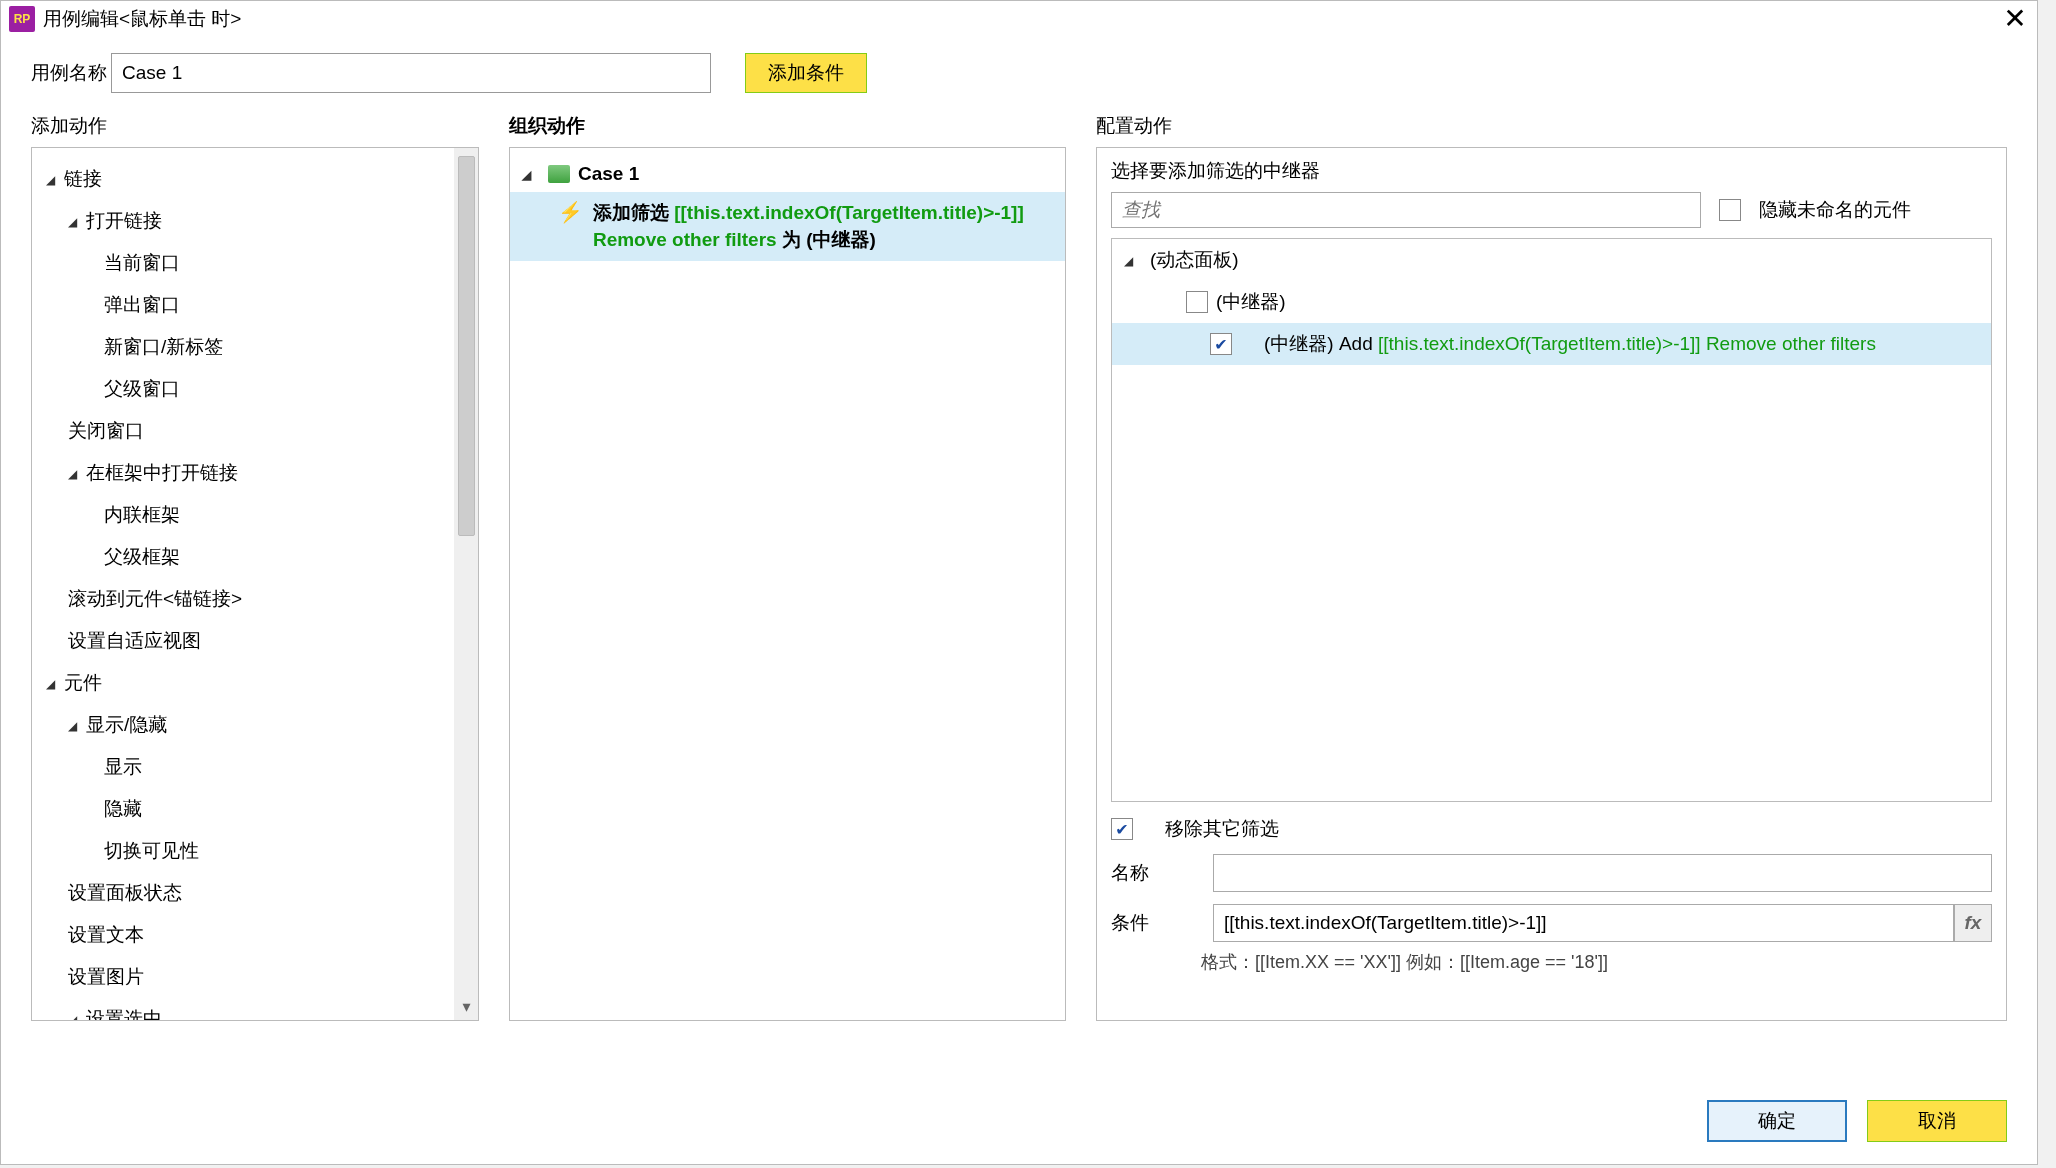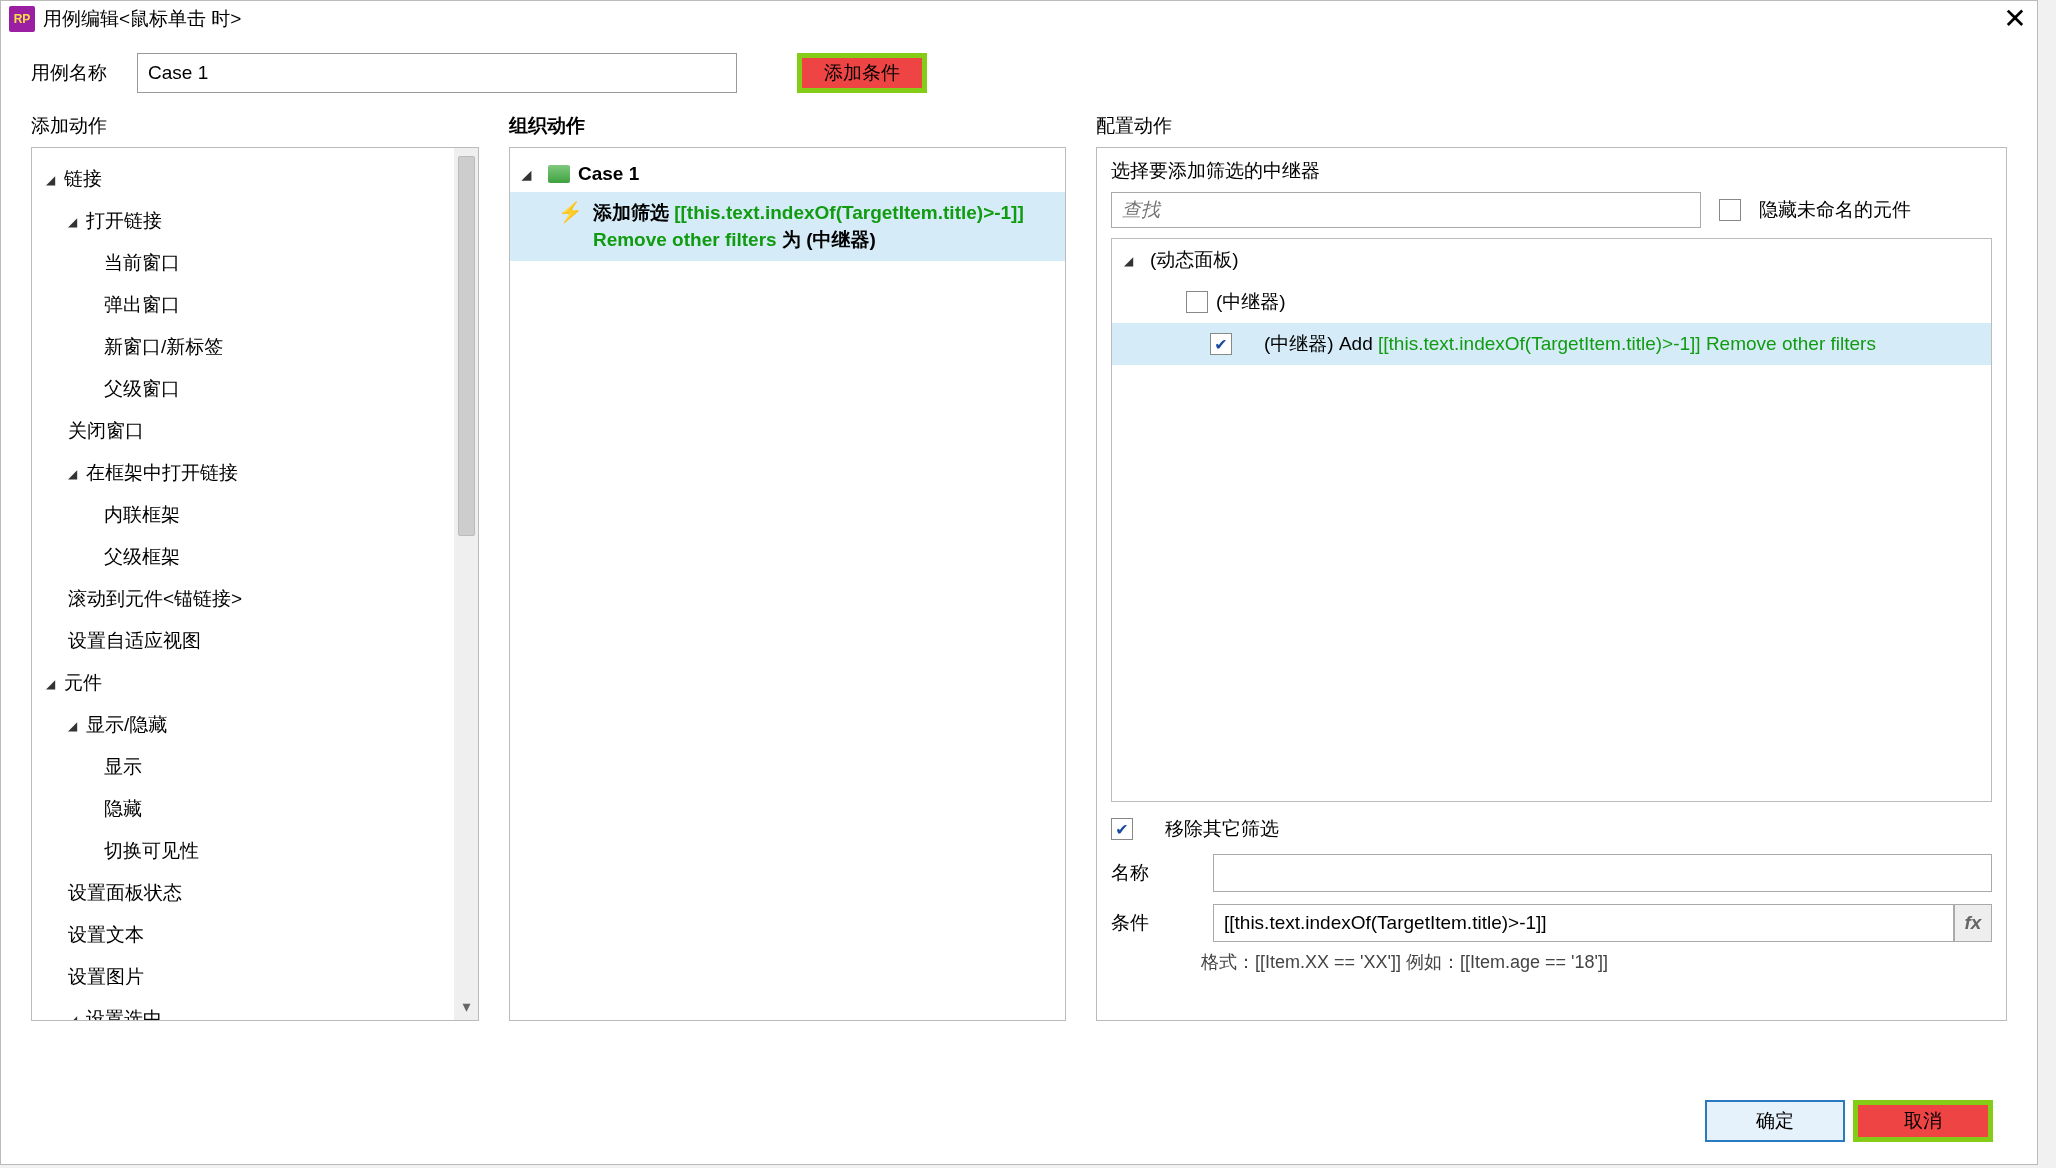--- a/index.html
+++ b/index.html
@@ -5,24 +5,24 @@
 * { box-sizing: border-box; margin: 0; padding: 0; font-family: "Microsoft YaHei", "Segoe UI", Tahoma, sans-serif; font-size: 19px; }
 body { background: #f1f1f1; width: 2056px; height: 1168px; position: relative; overflow: hidden; }
 
 .dialog { position: absolute; left: 0; top: 0; width: 2038px; height: 1165px; background: #fff; border: 1px solid #bbb; }
 
 .titlebar { height: 36px; display: flex; align-items: center; padding: 0 8px; }
 .titlebar .app-icon { width: 26px; height: 26px; background: #9b1fa2; margin-right: 8px; display:flex; align-items:center; justify-content:center; color:#fde047; font-size:12px; font-weight:bold; border-radius:2px;}
 .titlebar .title { flex: 1; }
 .titlebar .close { width: 28px; height: 28px; display: flex; align-items: center; justify-content: center; cursor: pointer; font-size: 28px; line-height: 1; }
 
-.top-row { display: flex; align-items: center; padding: 16px 30px 10px 30px; gap: 30px; }
+.top-row { display: flex; align-items: center; padding: 16px 30px 10px 30px; gap: 4px; }
 .top-row .lbl { }
 .top-row input.case-name { width: 600px; height: 40px; border: 1px solid #999; padding: 0 10px; font-size: 19px; }
-.btn { height: 40px; padding: 0 22px; border: 5px solid #84cc16; background: #ef4444; cursor: pointer; display: inline-flex; align-items: center; justify-content: center; }
+.btn { height: 40px; padding: 0 22px; border: 1px solid #84cc16; background: #fde047; cursor: pointer; display: inline-flex; align-items: center; justify-content: center; }
 .add-cond { margin-left: 30px; }
 
 .sections { display: flex; padding: 0 30px; gap: 30px; margin-top: 10px; }
 .section-hdr { font-size: 19px; margin-bottom: 8px; }
 
 .col-left { width: 448px; }
 .col-mid { width: 557px; font-weight: bold; }
 .col-right { flex: 1; }
 
 .panel { border: 1px solid #bbb; background: #fff; position: relative; }
@@ -59,21 +59,21 @@
 .target-tree .tind2 { padding-left: 48px; gap: 32px; }
 
 .form-row { display:flex; align-items:center; gap:32px; margin: 12px 0; }
 .form-row .flabel { width: 70px; }
 .form-row input[type=text] { flex:1; height:38px; border:1px solid #aaa; padding:0 10px; }
 .cond-wrap { flex:1; display:flex; }
 .cond-wrap input { flex:1; height:38px; border:1px solid #aaa; border-right:none; padding:0 10px; }
 .fx-btn { width:38px; height:38px; border:1px solid #aaa; background:#eee; display:flex; align-items:center; justify-content:center; font-style:italic; font-weight:bold; color:#666; cursor:pointer; }
 .hint { color:#444; margin-left: 90px; margin-top:-4px; margin-bottom: 16px; font-size:18px;}
 
-.dlg-buttons { position:absolute; right: 44px; bottom: 22px; display:flex; gap: 8px;}
+.dlg-buttons { position:absolute; right: 30px; bottom: 22px; display:flex; gap: 20px;}
 .dlg-buttons .btn { width: 140px; height: 42px; }
 .dlg-buttons .ok { background: #e6f2fb; border: 2px solid #2a7abf; }
 </style>
 </head>
 <body>
 
 <div class="dialog">
 
   <div class="titlebar">
     <div class="app-icon">RP</div>

